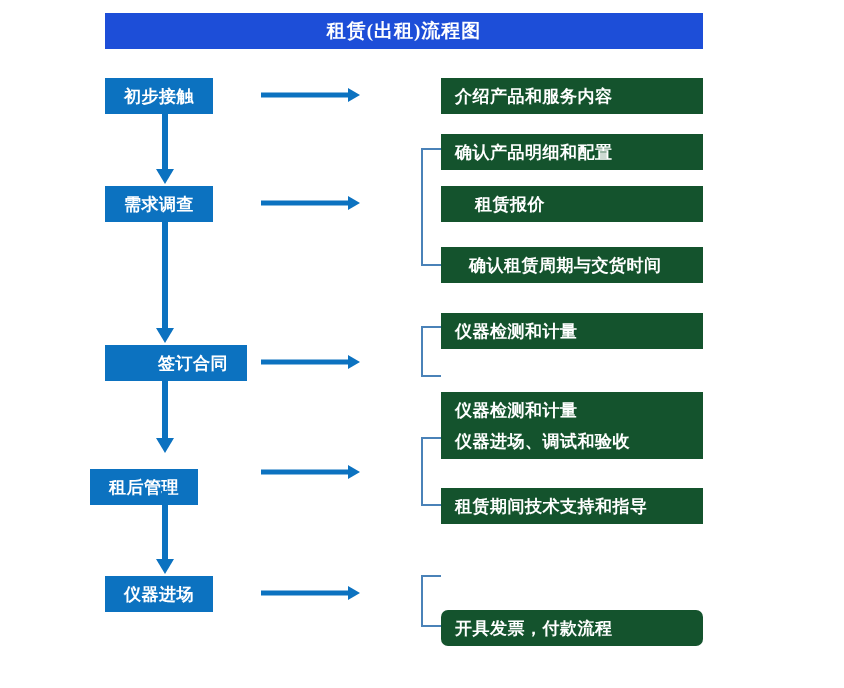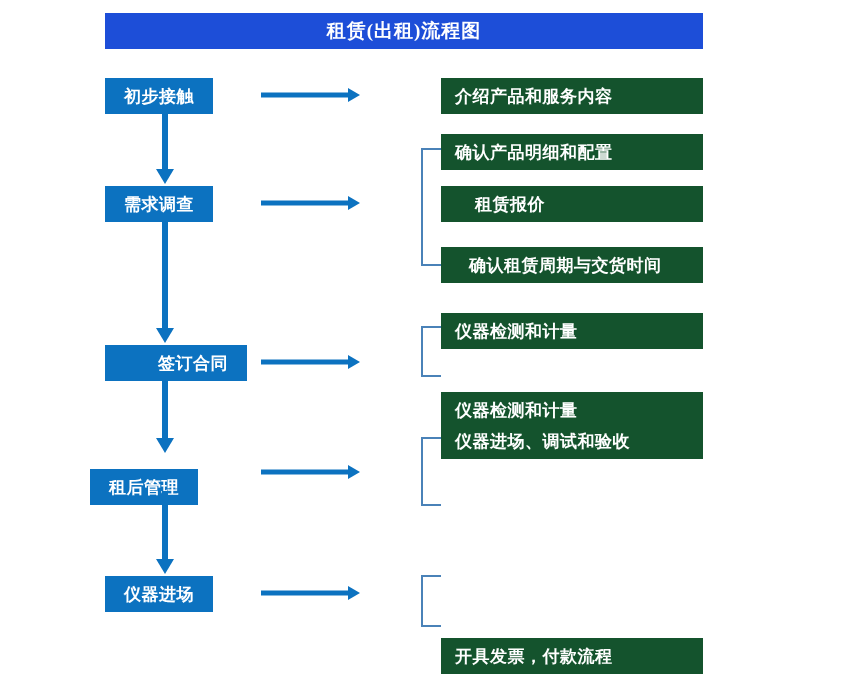--- a/index.html
+++ b/index.html
@@ -162,16 +162,17 @@
   <div class="detail-box" style="top:78px;">介绍产品和服务内容</div>
 
   <div class="detail-box" style="top:134px;">确认产品明细和配置</div>
   <div class="detail-box" style="top:186px;padding-left:34px;">租赁报价</div>
   <div class="detail-box" style="top:247px;padding-left:28px;">确认租赁周期与交货时间</div>
 
   <div class="detail-box" style="top:313px;">仪器检测和计量</div>
   <div class="detail-box" style="top:364px;margin-top:28px;">仪器检测和计量</div>
 
   <div class="detail-box" style="top:423px;">仪器进场、调试和验收</div>
+  <div class="detail-box" style="top:488px;">租赁期间技术支持和指导</div>
 
-  <div class="detail-box" style="top:638px;">开具发票，付款流程</div>
+  <div class="detail-box" style="top:610px;border-radius:7px;">开具发票，付款流程</div>
 
 </div>
 
 </body></html>

